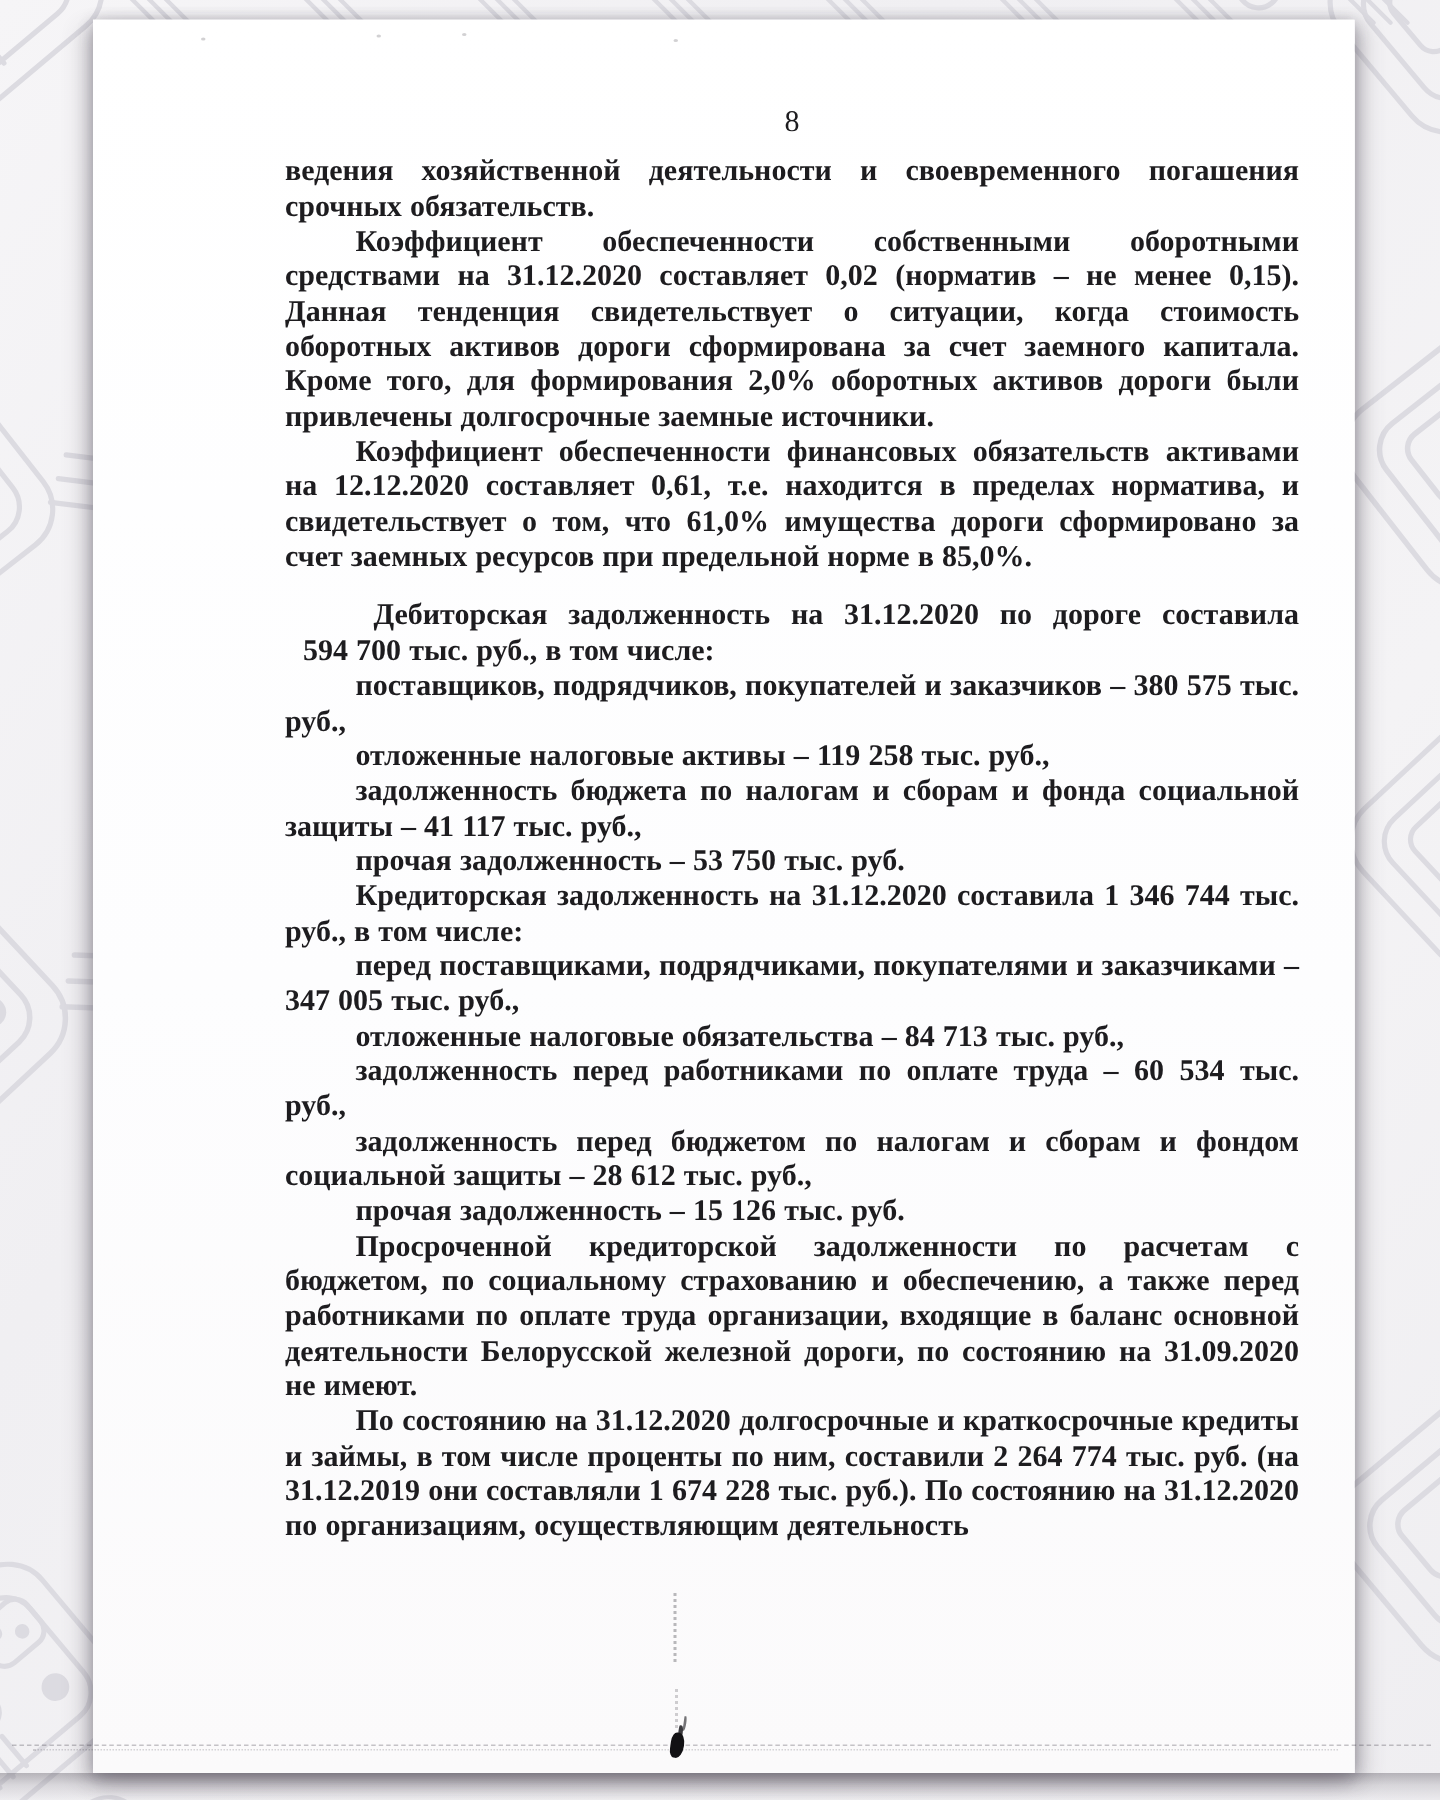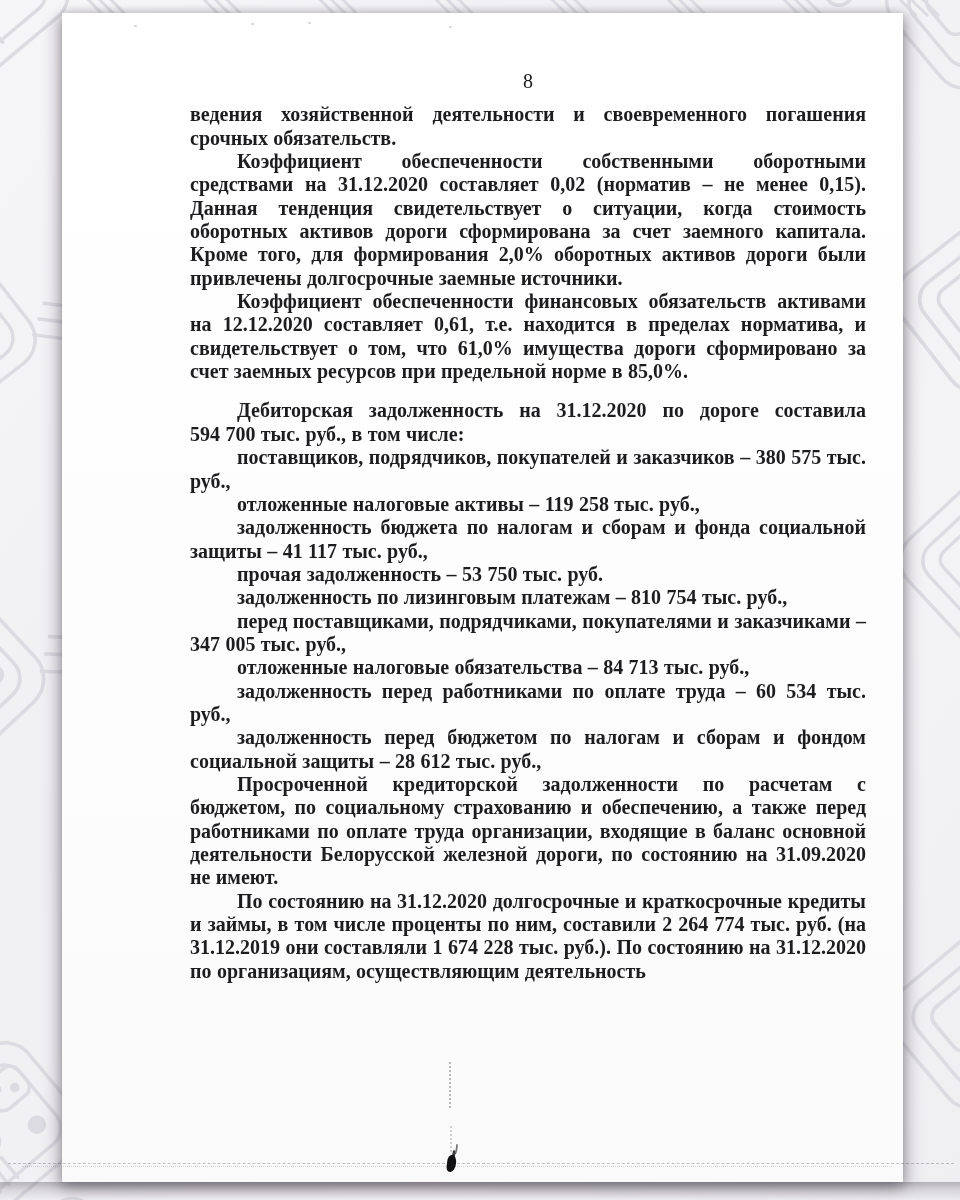--- a/index.html
+++ b/index.html
@@ -47,21 +47,21 @@
     margin: 0 0 10px 0;
   }
   .doc p {
     margin: 0;
     text-align: justify;
     text-align-last: left;
     text-indent: 47px;
     font-weight: bold;
   }
   .doc p.noindent { text-indent: 0; }
-  .doc p.gap { margin-top: 16px; }
+  .doc p.gap { margin-top: 16px; margin-left: 12px; }
 
   
   .speckle-line {
     position: absolute; left: 8px; top: 1163px; width: 946px; height: 4px;
     z-index: 4;
     border-top: 1px dashed rgba(40, 35, 45, 0.26);
   }
   .speckle-line::after {
     content: ""; position: absolute; left: 14px; top: 2px; width: 92%; height: 0;
     border-top: 1px dotted rgba(40, 35, 45, 0.18);
@@ -187,25 +187,26 @@
   <div class="doc">
     <div class="pageno">8</div>
     <p class="noindent">ведения хозяйственной деятельности и своевременного погашения срочных обязательств.</p>
     <p>Коэффициент обеспеченности собственными оборотными средствами на 31.12.2020 составляет 0,02 (норматив – не менее 0,15). Данная тенденция свидетельствует о ситуации, когда стоимость оборотных активов дороги сформирована за счет заемного капитала. Кроме того, для формирования 2,0% оборотных активов дороги были привлечены долгосрочные заемные источники.</p>
     <p>Коэффициент обеспеченности финансовых обязательств активами на 12.12.2020 составляет 0,61, т.е. находится в пределах норматива, и свидетельствует о том, что 61,0% имущества дороги сформировано за счет заемных ресурсов при предельной норме в 85,0%.</p>
     <p class="gap">Дебиторская задолженность на 31.12.2020 по дороге составила 594&nbsp;700 тыс. руб., в том числе:</p>
     <p>поставщиков, подрядчиков, покупателей и заказчиков – 380&nbsp;575 тыс. руб.,</p>
     <p>отложенные налоговые активы – 119&nbsp;258 тыс. руб.,</p>
     <p>задолженность бюджета по налогам и сборам и фонда социальной защиты – 41&nbsp;117 тыс. руб.,</p>
     <p>прочая задолженность – 53&nbsp;750 тыс. руб.</p>
-    <p>задолженность по лизинговым платежам – 810&nbsp;754 тыс. руб.,</p>
+    <p>Кредиторская задолженность на 31.12.2020 составила 1&nbsp;346&nbsp;744 тыс. руб., в том числе:</p>
     <p>перед поставщиками, подрядчиками, покупателями и заказчиками – 347&nbsp;005 тыс. руб.,</p>
     <p>отложенные налоговые обязательства – 84&nbsp;713 тыс. руб.,</p>
     <p>задолженность перед работниками по оплате труда – 60&nbsp;534 тыс. руб.,</p>
     <p>задолженность перед бюджетом по налогам и сборам и фондом социальной защиты – 28&nbsp;612 тыс. руб.,</p>
+    <p>прочая задолженность – 15&nbsp;126 тыс. руб.</p>
     <p>Просроченной кредиторской задолженности по расчетам с бюджетом, по социальному страхованию и обеспечению, а также перед работниками по оплате труда организации, входящие в баланс основной деятельности Белорусской железной дороги, по состоянию на 31.09.2020 не имеют.</p>
     <p>По состоянию на 31.12.2020 долгосрочные и краткосрочные кредиты и займы, в том числе проценты по ним, составили 2&nbsp;264&nbsp;774 тыс. руб. (на 31.12.2019 они составляли 1&nbsp;674&nbsp;228 тыс. руб.). По состоянию на 31.12.2020 по организациям, осуществляющим деятельность</p>
   </div>
 </div>
 
 <div class="speckle-line"></div>
 <div class="ink-trail"></div>
 <div class="ink-trail2"></div>
 <div class="ink-blob"></div>
 <div class="speck" style="left:134px; top:25px"></div>

